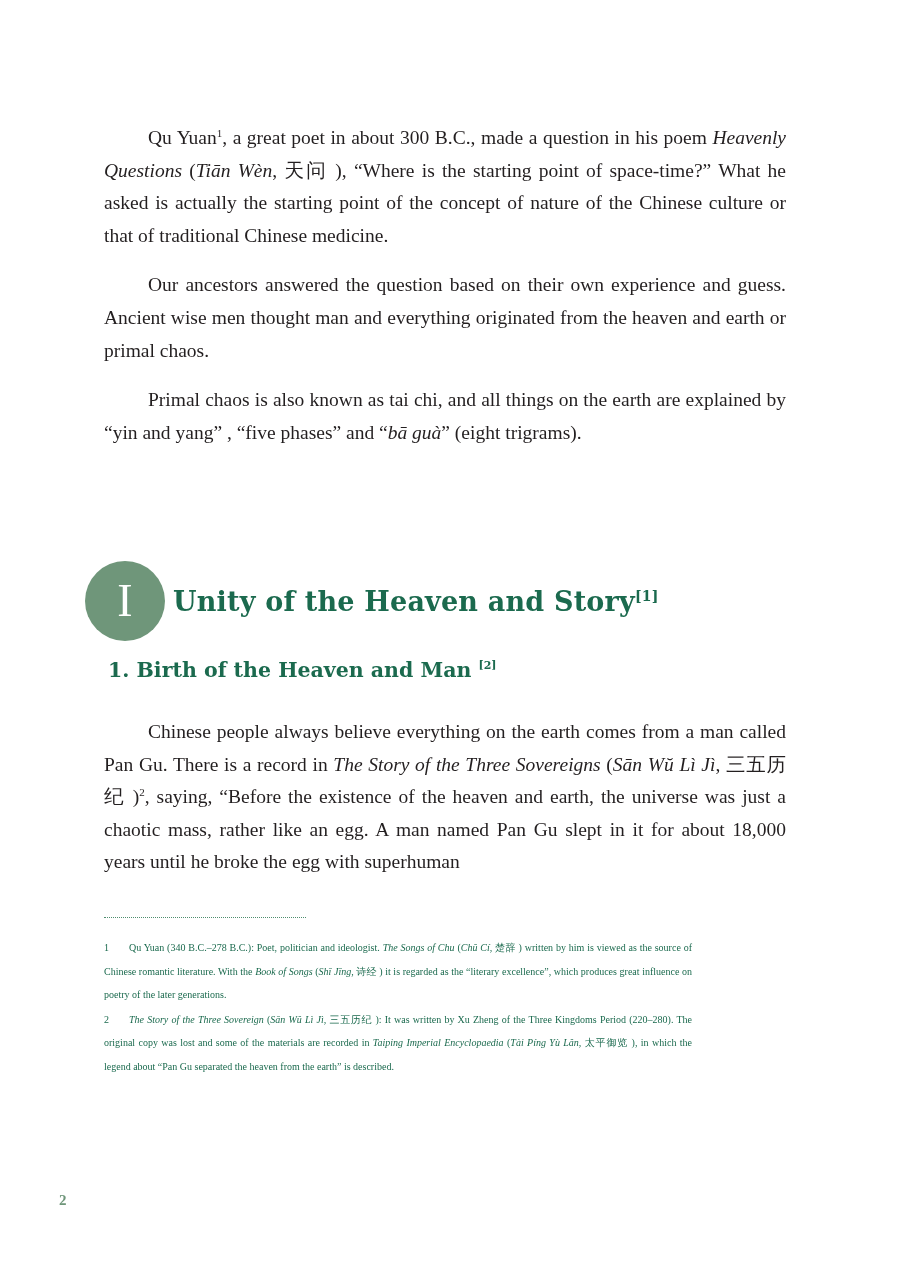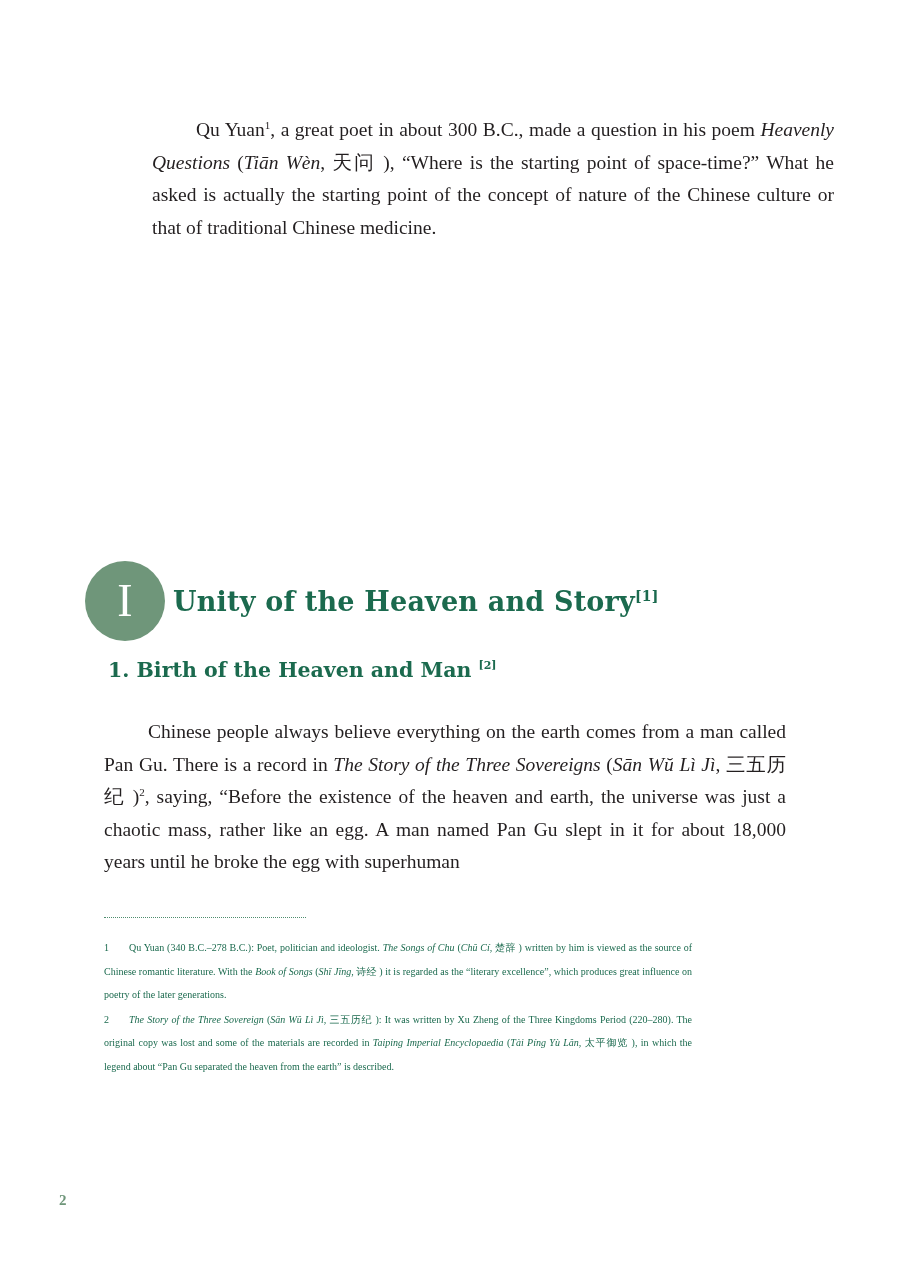--- a/index.html
+++ b/index.html
@@ -49,22 +49,24 @@
       position: absolute; left: 59px; top: 1192px;
       font-family: "Liberation Serif", "DejaVu Serif", serif; font-weight: bold;
       font-size: 15px; color: #6f967a;
     }
   </style>
 </head>
 <body>
 
 <div class="page">
 
-  <div class="body-text" style="top:114px;margin-left:48px;">
+  <div class="body-text" style="top:122px;">
     <p>Qu Yuan<sup class="fn">1</sup>, a great poet in about 300 B.C., made a question in his poem <i>Heavenly Questions</i> (<i>Tiān Wèn</i>, 天问 ), “Where is the starting point of space-time?” What he asked is actually the starting point of the concept of nature of the Chinese culture or that of traditional Chinese medicine.</p>
+    <p>Our ancestors answered the question based on their own experience and guess. Ancient wise men thought man and everything originated from the heaven and earth or primal chaos.</p>
+    <p>Primal chaos is also known as tai chi, and all things on the earth are explained by “yin and yang” , “five phases” and “<i>bā guà</i>” (eight trigrams).</p>
   </div>
 
   <div class="chapter">
     <div class="chapter-circle">
       <span>I</span>
     </div>
     <div class="chapter-title">
       <span>Unity of the Heaven and Story</span><sup>[1]</sup>
     </div>
   </div>

